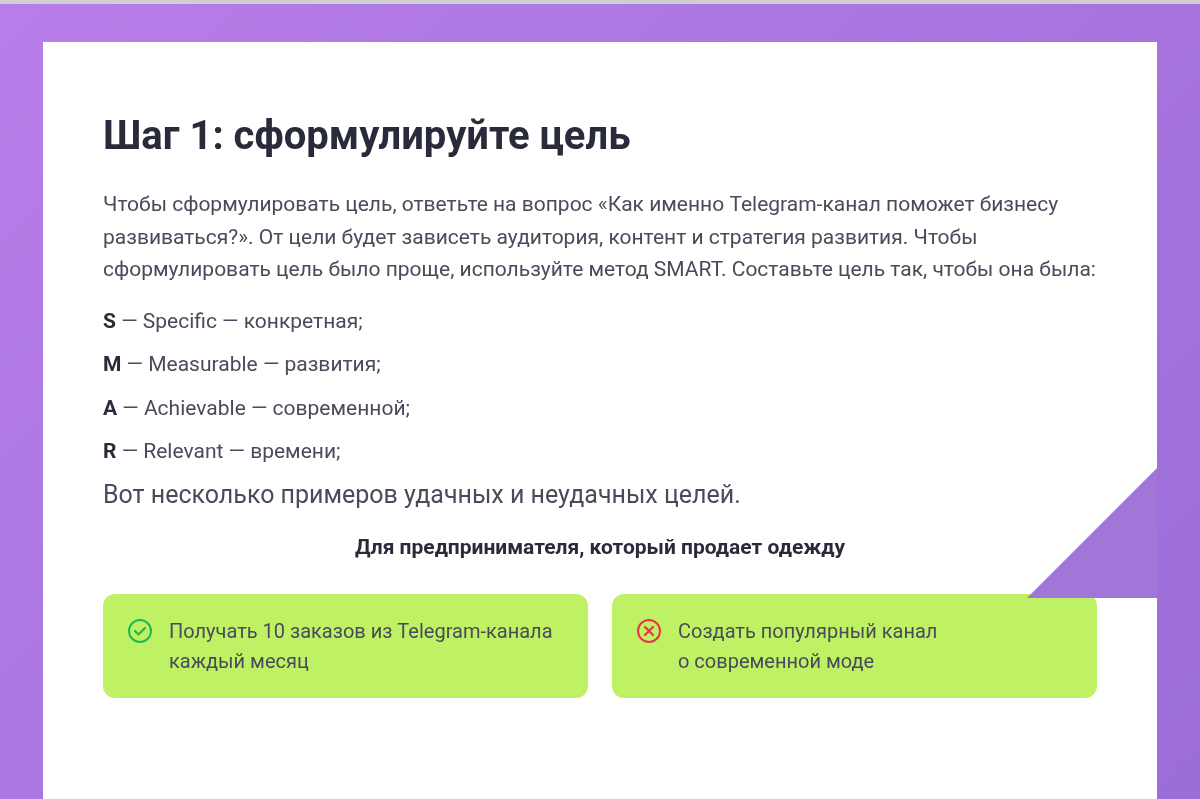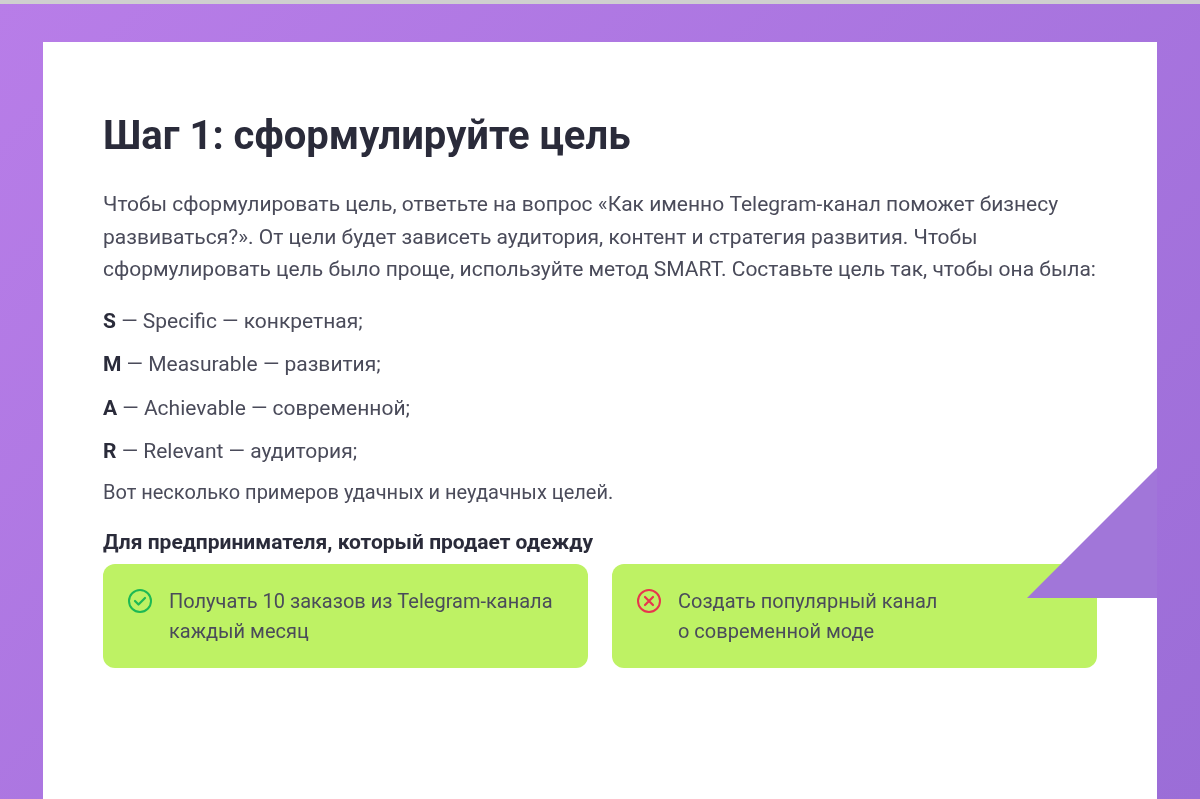--- a/index.html
+++ b/index.html
@@ -61,29 +61,30 @@
       font-size: 21px;
       line-height: 1.5;
       color: #4a4b5a;
       margin-bottom: 12px;
     }
     .smart-list li .letter {
       font-weight: 700;
       color: #2a2b3a;
     }
     .examples-intro {
-      font-size: 20px;
+      font-size: 25px;
       color: #4a4b5a;
       margin-bottom: 26px;
     }
     .section-title {
       font-size: 21px;
       font-weight: 700;
       color: #2a2b3a;
-      margin-bottom: 10px;
+      margin-bottom: 35px;
+      text-align: center;
     }
     .examples-row {
       display: flex;
       gap: 24px;
     }
     .example-box {
       flex: 1;
       background: #bef264;
       border-radius: 12px;
       padding: 22px 24px;
@@ -110,21 +111,21 @@
 
 <div class="card">
   <h1>Шаг 1: сформулируйте цель</h1>
 
   <p class="intro">Чтобы сформулировать цель, ответьте на вопрос «Как именно Telegram-канал поможет бизнесу развиваться?». От цели будет зависеть аудитория, контент и стратегия развития. Чтобы сформулировать цель было проще, используйте метод SMART. Составьте цель так, чтобы она была:</p>
 
   <ul class="smart-list">
     <li><span class="letter">S</span><span> — Specific — конкретная;</span></li>
     <li><span class="letter">M</span><span> — Measurable — развития;</span></li>
     <li><span class="letter">A</span><span> — Achievable — современной;</span></li>
-    <li><span class="letter">R</span><span> — Relevant — аудитория;</span></li>
+    <li><span class="letter">R</span><span> — Relevant — времени;</span></li>
   </ul>
 
   <p class="examples-intro">Вот несколько примеров удачных и неудачных целей.</p>
 
   <p class="section-title">Для предпринимателя, который продает одежду</p>
 
   <div class="examples-row">
     <div class="example-box">
       <span class="icon-circle">
         <svg viewBox="0 0 26 26" width="26" height="26">

